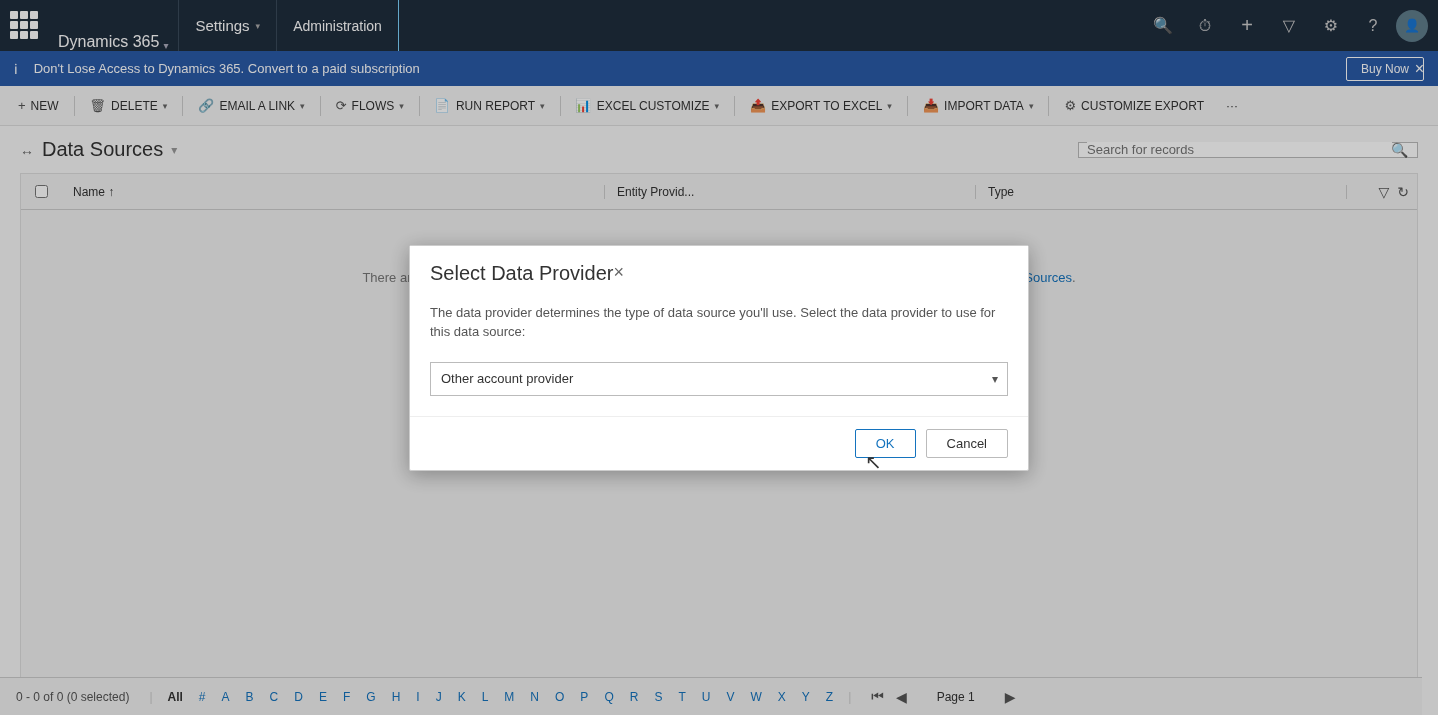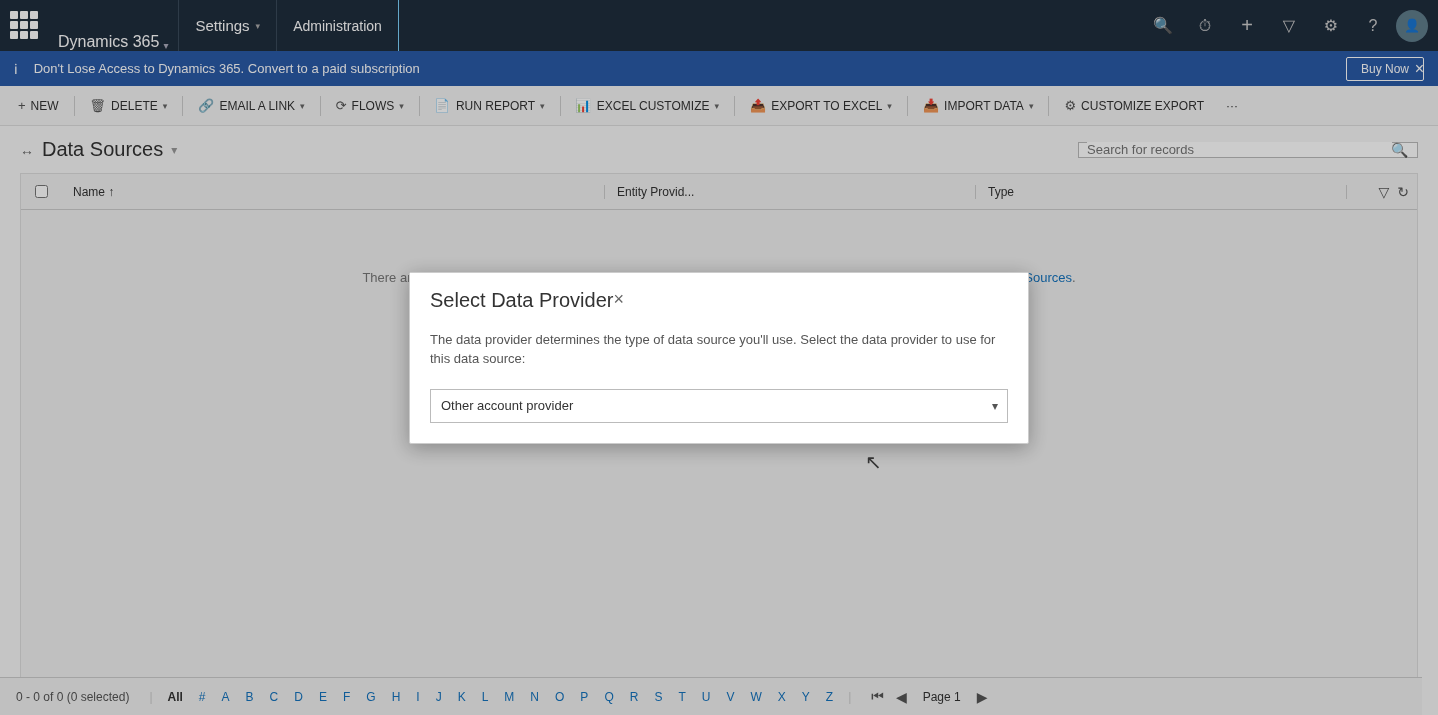--- a/index.html
+++ b/index.html
@@ -129,21 +129,21 @@
       font-size: 12px; color: #333; gap: 6px;
     }
     .pagination-count { margin-right: 10px; color: #555; }
     .pagination-sep { color: #ccc; margin: 0 4px; }
     .pagination-letter {
       padding: 2px 5px; cursor: pointer; color: #1473be; font-size: 12px; border-radius: 2px;
     }
     .pagination-letter.active { color: #333; font-weight: 600; }
     .pagination-nav { display: flex; align-items: center; gap: 4px; margin-left: 6px; }
     .pagination-nav-btn { color: #555; cursor: pointer; font-size: 14px; padding: 2px 4px; }
-    .pagination-page { font-size: 12px; color: #333; margin: 0 8px; }
+    .pagination-page { font-size: 12px; color: #333; margin: 0 22px; }
 
     
     .modal-overlay {
       position: fixed; top: 0; left: 0; right: 0; bottom: 0;
       background: rgba(0,0,0,0.2); z-index: 100;
       display: flex; align-items: center; justify-content: center;
     }
     .modal {
       background: #fff; border: 1px solid #ccc; box-shadow: 0 4px 20px rgba(0,0,0,0.3);
       width: 620px; border-radius: 2px;
@@ -373,16 +373,20 @@
       <p class="modal-desc">The data provider determines the type of data source you'll use. Select the data provider to use for this data source:</p>
       <div class="modal-select-wrapper">
         <select class="modal-select">
           <option>Other account provider</option>
           <option>Simple Whole Number Data Provider</option>
           <option>Custom Data Provider</option>
         </select>
         <span class="select-arrow">▾</span>
       </div>
     </div>
+    <div class="modal-footer">
+      <button class="btn-ok">OK</button>
+      <button class="btn-cancel">Cancel</button>
+    </div>
   </div>
 </div>
 
 <div class="cursor-pointer">↖</div>
 
 </body></html>

